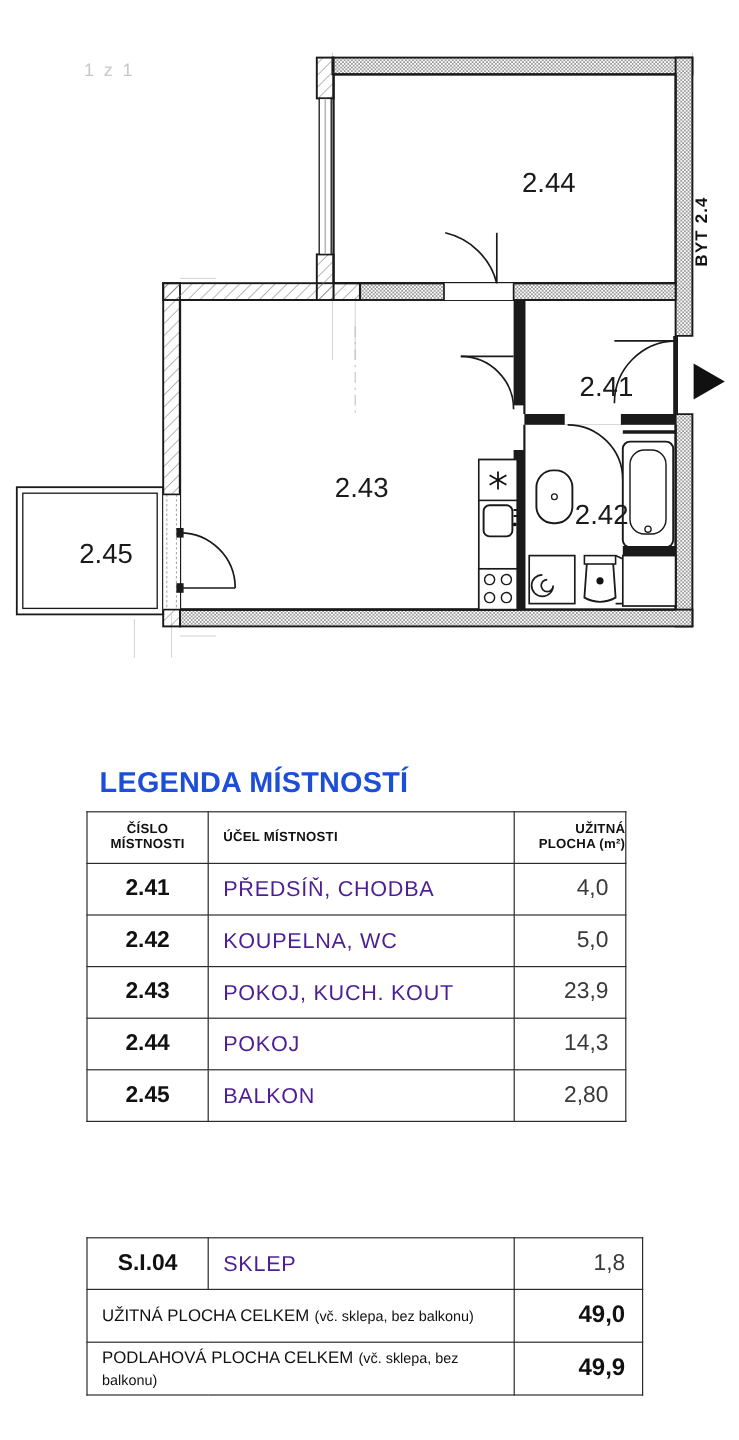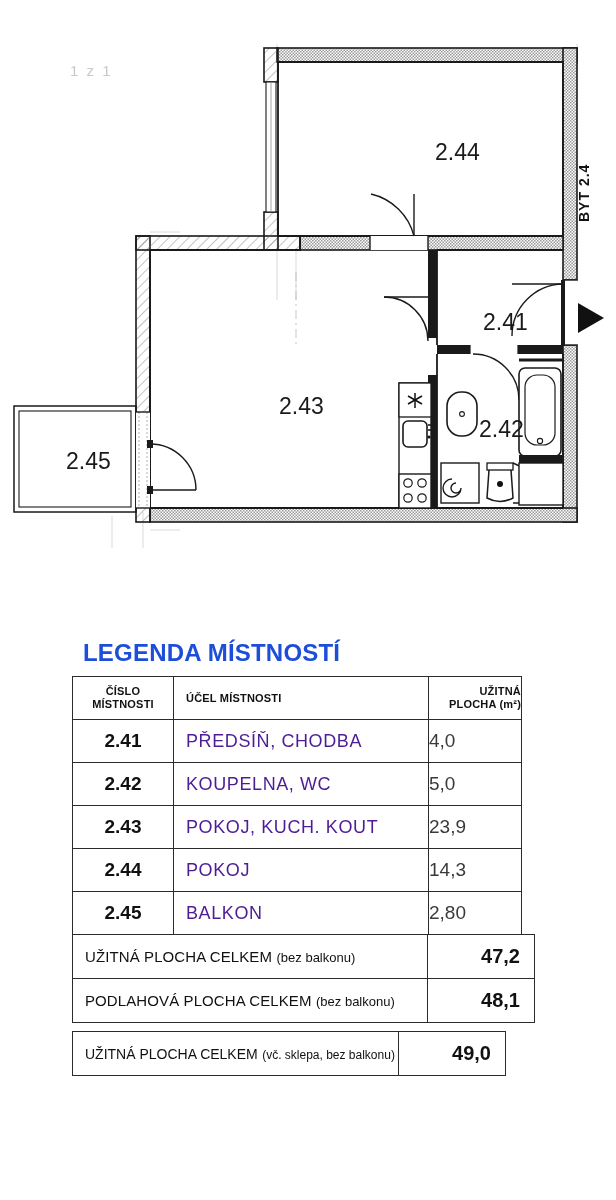--- a/index.html
+++ b/index.html
@@ -10,21 +10,21 @@
     color:#111;
     overflow:hidden;
     position:relative;
   }
   .page{position:relative;width:616px;height:1200px;}
 
   
   .page-counter{
     position:absolute;left:70px;top:50px;
     font-size:15px;letter-spacing:2px;
-    color:#c9c9c9;font-weight:400;margin-top:12px;
+    color:#c9c9c9;font-weight:400;
   }
 
   
   .plan{position:absolute;left:0;top:0;width:616px;height:600px;}
   .plan svg{display:block;}
 
   
   .rmlabel{
     position:absolute;
     font-size:23px;
@@ -62,21 +62,21 @@
   .tbl td,.tbl th{
     border:1px solid #2b2b2b;
     padding:0;
     vertical-align:middle;
     background:#fff;
   }
   
   #tbl-rooms{left:72px;top:676px;width:434px;}
   #tbl-rooms .c-num{width:100px;text-align:center;}
   #tbl-rooms .c-purpose{width:242px;text-align:left;padding-left:12px;margin-top:44px;}
-  #tbl-rooms .c-area{width:92px;text-align:left;padding-right:14px;}
+  #tbl-rooms .c-area{width:92px;text-align:right;padding-right:14px;}
 
   .hdr td{height:42px;}
   .hdr .h{
     font-size:11px;line-height:13px;font-weight:bold;
     text-align:center;letter-spacing:.2px;color:#111;
   }
   #tbl-rooms .hdr .c-purpose{text-align:left;padding-left:12px;}
   #tbl-rooms .hdr .c-area{text-align:right;padding-right:0;}
 
   .rrow td{height:42px;}
@@ -343,44 +343,38 @@
         <td class="c-area">14,3</td>
       </tr>
       <tr class="rrow">
         <td class="c-num">2.45</td>
         <td class="c-purpose">BALKON</td>
         <td class="c-area">2,80</td>
       </tr>
     </tbody>
   </table>
 
-  <table class="tbl" id="tbl-tot1">
-    <tbody>
-      <tr class="trow">
-        <td class="c-lab">
-          <span class="t-lab">UŽITNÁ PLOCHA CELKEM</span>
-          <span class="t-note">(bez balkonu)</span>
-        </td>
-        <td class="c-val t-val">47,2</td>
-      </tr>
-      <tr class="trow">
-        <td class="c-lab">
-          <span class="t-lab">PODLAHOVÁ PLOCHA CELKEM</span>
-          <span class="t-note">(bez balkonu)</span>
-        </td>
-        <td class="c-val t-val">48,1</td>
-      </tr>
-    </tbody>
-  </table>
 
   <table class="tbl" id="tbl-cellar">
     <tbody>
+      <tr class="rrow">
+        <td class="c-num">S.I.04</td>
+        <td class="c-purpose">SKLEP</td>
+        <td class="c-area">1,8</td>
+      </tr>
       <tr class="trow">
         <td class="c-lab" colspan="2">
           <span class="t-lab-sm">UŽITNÁ PLOCHA CELKEM</span>
           <span class="t-note-sm">(vč. sklepa, bez balkonu)</span>
         </td>
         <td class="c-val t-val">49,0</td>
       </tr>
+      <tr class="trow">
+        <td class="c-lab" colspan="2">
+          <span class="t-lab-sm">PODLAHOVÁ PLOCHA CELKEM</span>
+          <span class="t-note-sm">(vč. sklepa, bez balkonu)</span>
+        </td>
+        <td class="c-val t-val">49,9</td>
+      </tr>
     </tbody>
   </table>
 
 </div>
 
 </body></html>

